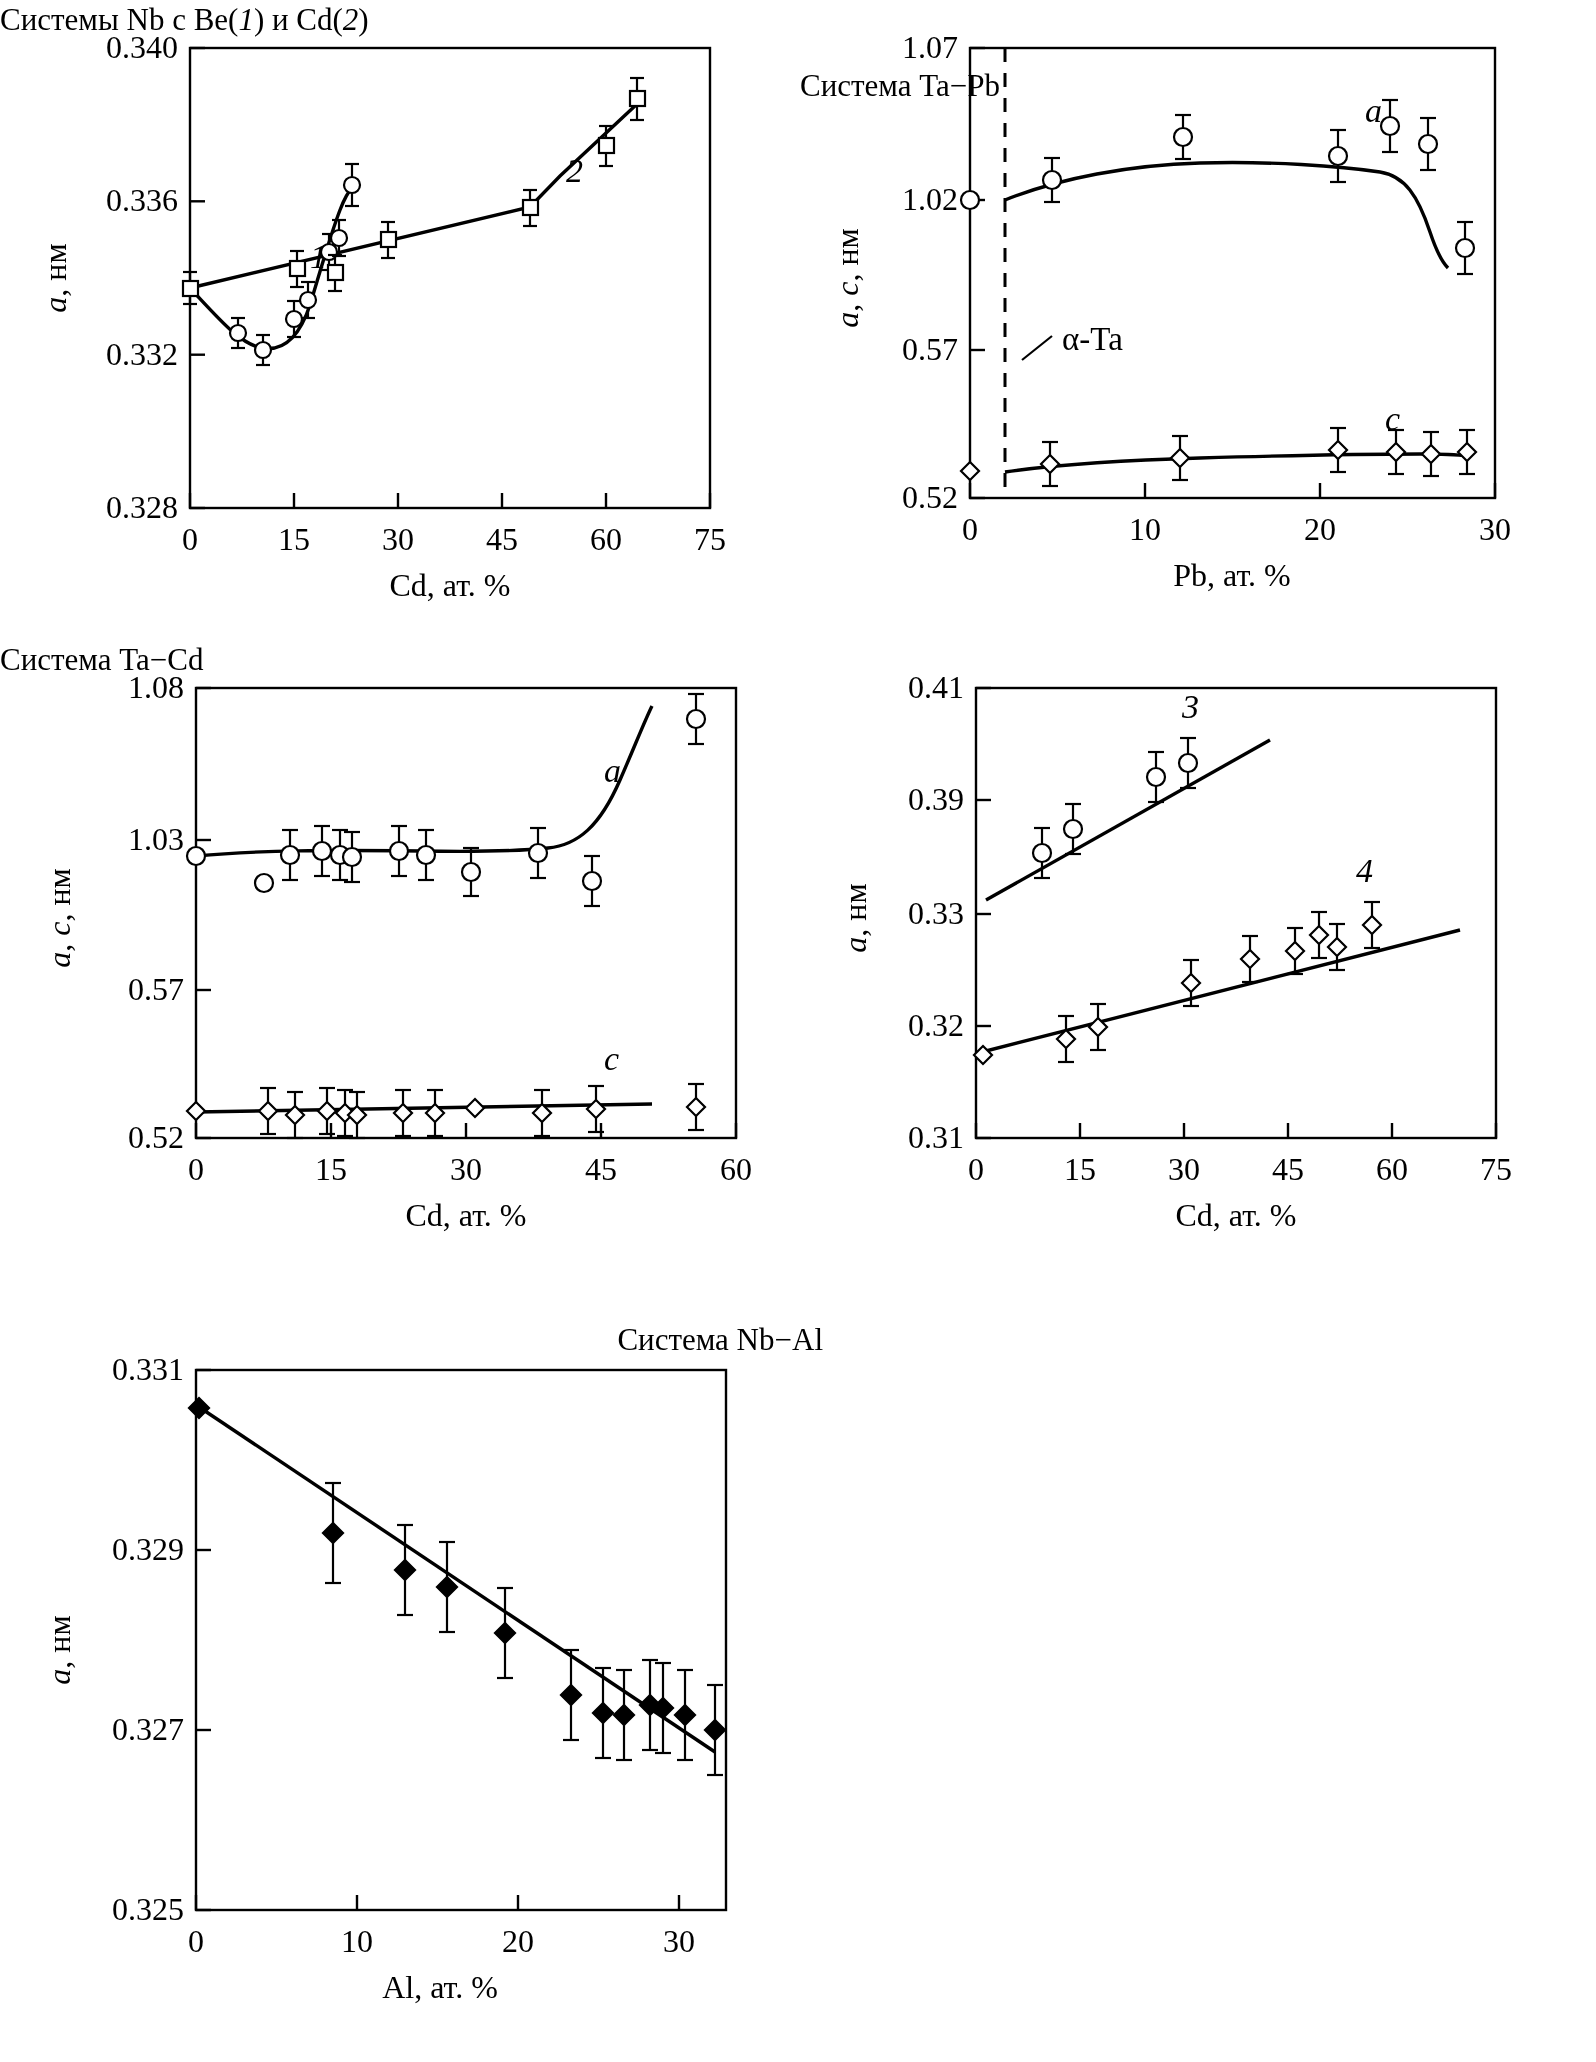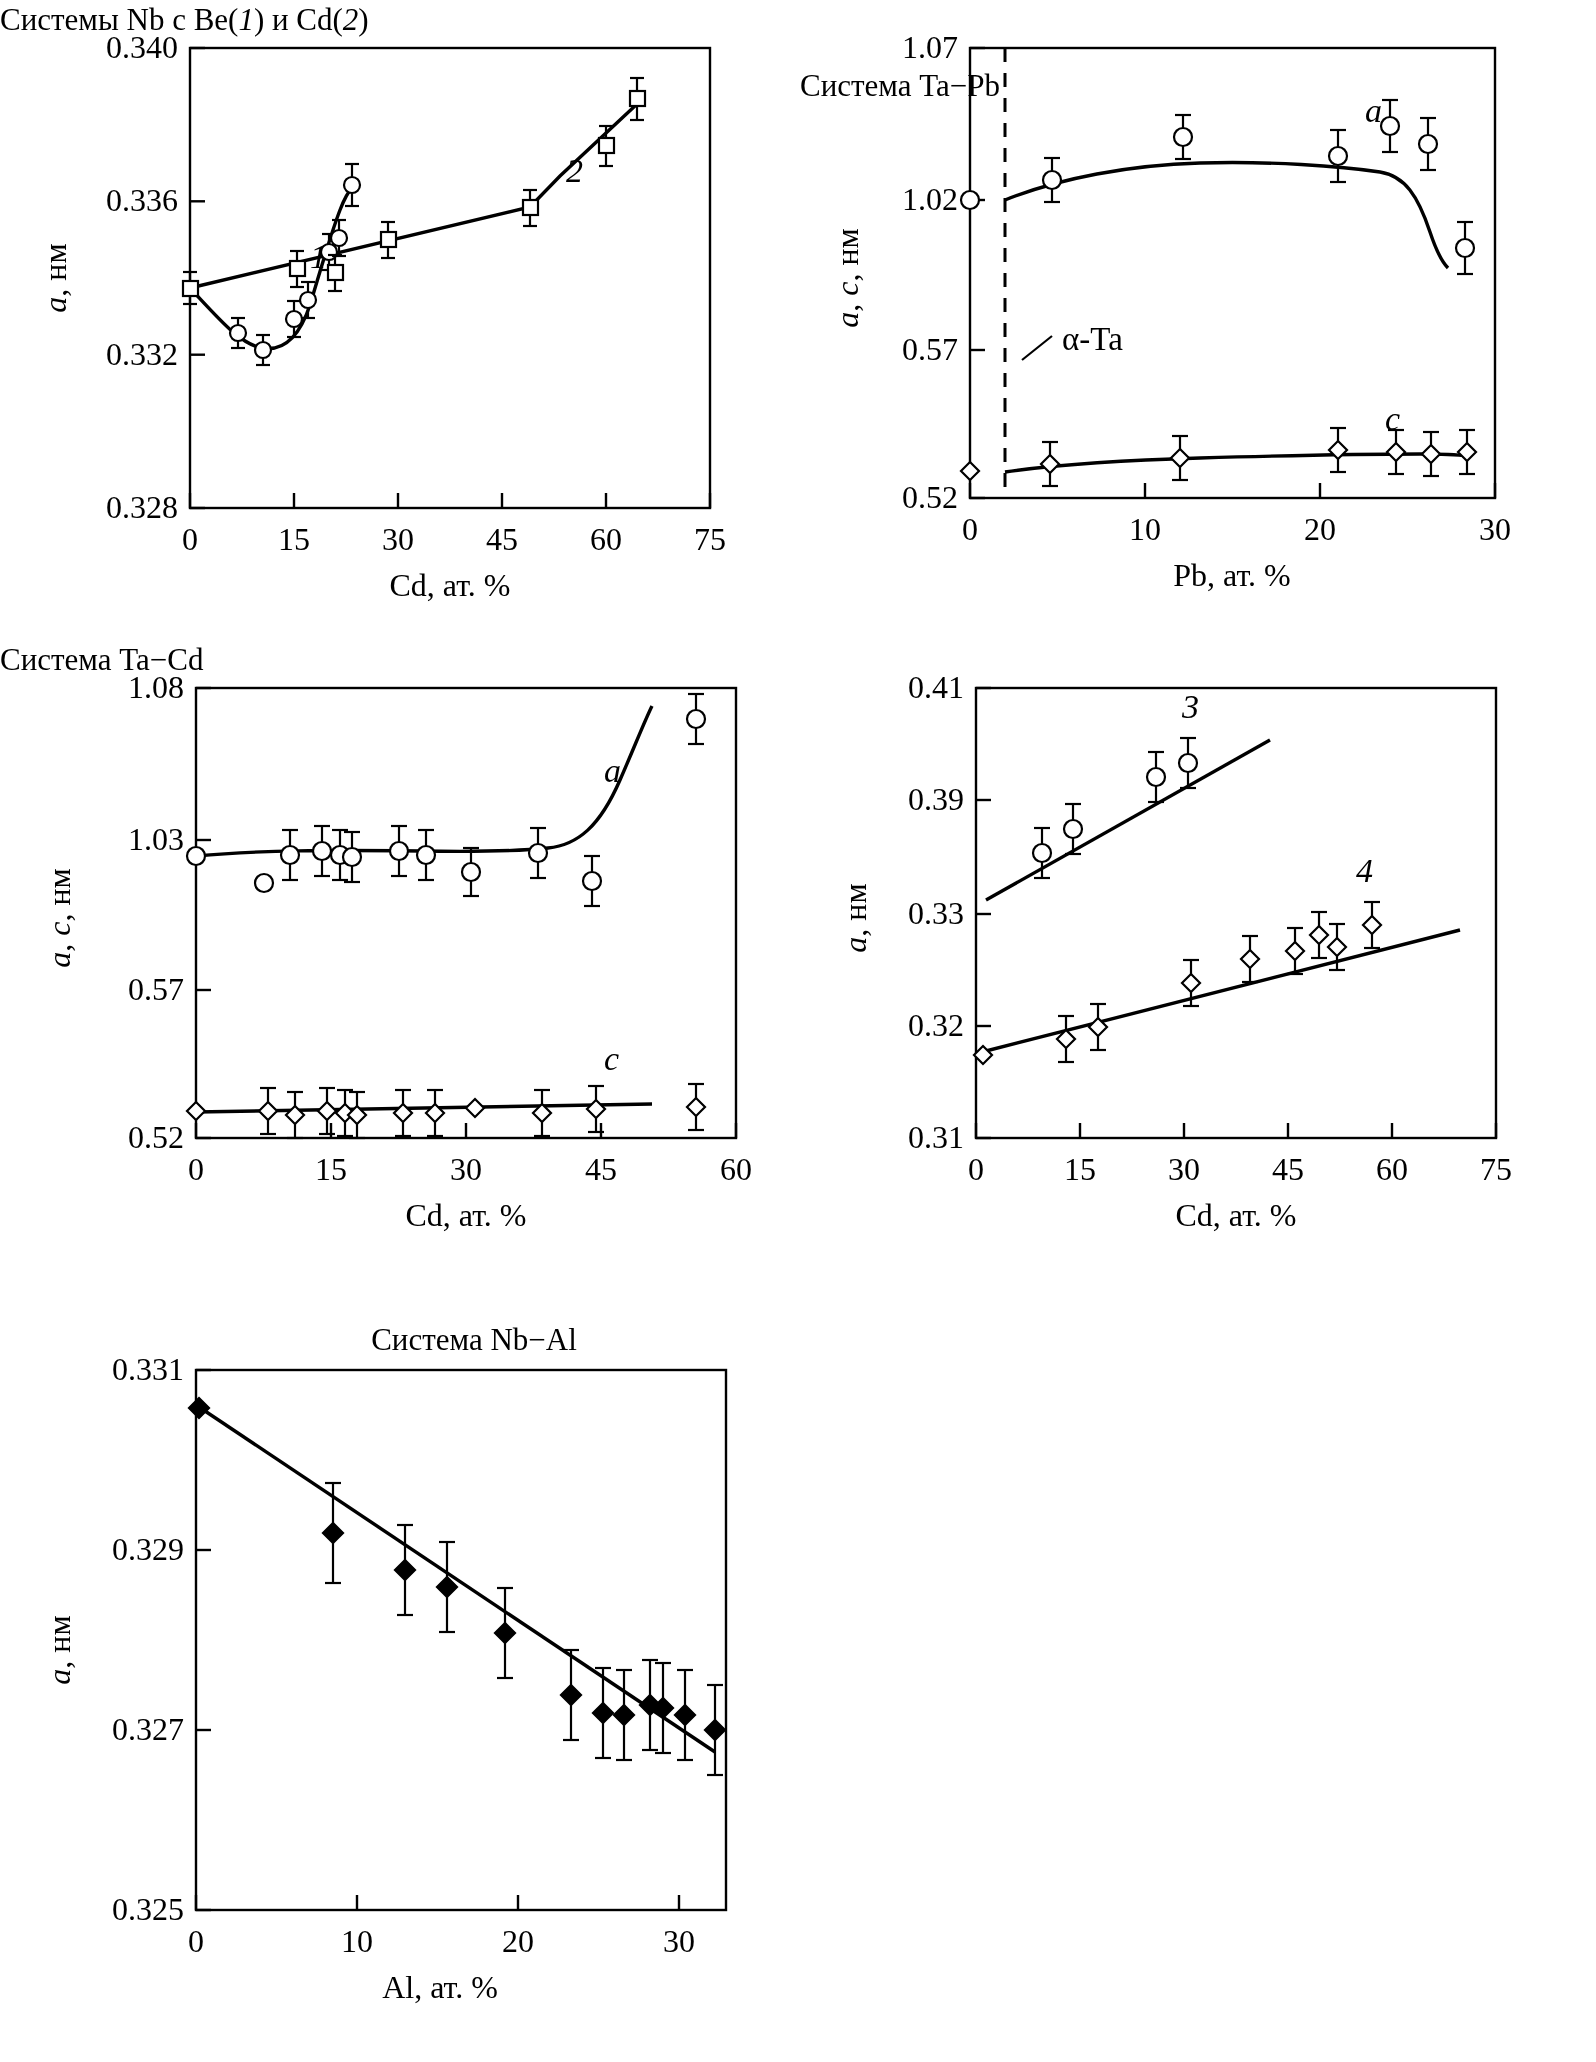--- a/index.html
+++ b/index.html
@@ -587,21 +587,21 @@
             <line x1="564" y1="308" x2="580" y2="308"></line>
             <polygon points="572,276 581,285 572,294 563,285" fill="#fff"></polygon>
           </g>
       </g>
       <text x="382" y="78" font-size="34" font-style="italic" fill="#000">3</text>
       <text x="556" y="242" font-size="34" font-style="italic" fill="#000">4</text>
     </svg>
   </div>
 
   <div class="panel" style="left:0px;top:1320px;width:760px;height:740px;">
-    <div class="ptitle" style="top:2px;text-align:center;padding-left:94px;">
+    <div class="ptitle" style="top:2px;text-align:right;padding-left:63px;">
       <span>Система Nb−Al</span>
     </div>
     <svg width="760" height="740" viewBox="0 0 760 740">
       <g stroke="#000" fill="none" stroke-width="2.4">
         <rect x="196" y="50" width="530" height="540"></rect>
       </g>
 
       <g stroke="#000" stroke-width="2.4">
         <line x1="196" y1="590" x2="211" y2="590"></line>
         <line x1="196" y1="410" x2="211" y2="410"></line>

